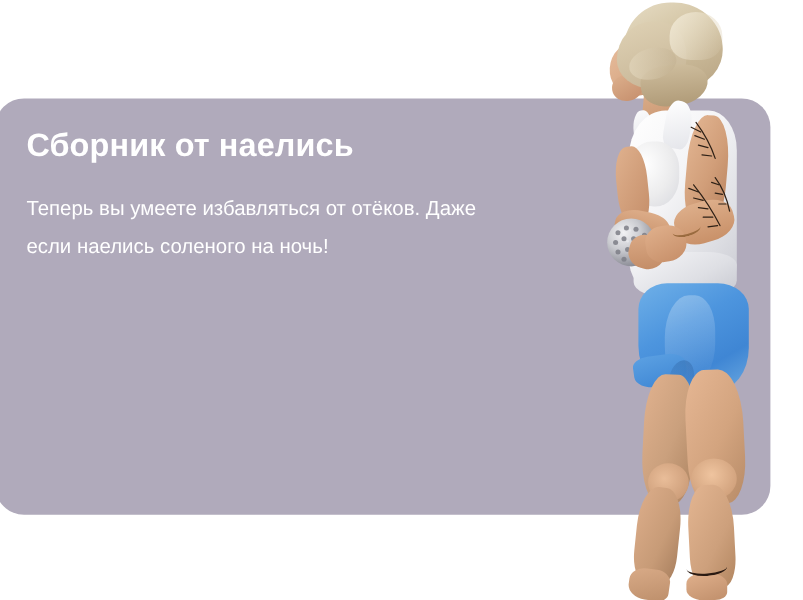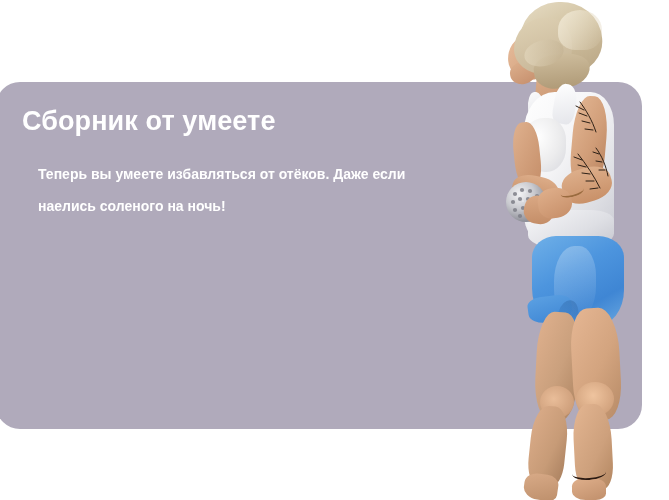--- a/index.html
+++ b/index.html
@@ -44,24 +44,24 @@
     font-size: 27px;
     font-weight: 700;
     letter-spacing: 0.1px;
     line-height: 34px;
     margin: 0;
     white-space: nowrap;
   }
 
   .promo-para {
     color: #ffffff;
-    font-size: 14px;
-    font-weight: 700;
+    font-size: 17px;
+    font-weight: 400;
     line-height: 32px;
-    margin: 16px;
+    margin: 0;
     width: 375px;
   }
 
   .promo-para.first { margin-top: 20px; }
   .promo-para.second { margin-top: 26px; }
 
   
   .photo {
     position: absolute;
     left: 462px;
@@ -317,21 +317,21 @@
     transform: rotate(-14deg);
   }
 </style>
 </head>
 <body>
 
 <div class="screenshot">
 
   <div class="promo-card">
     <div class="promo-inner">
-      <h1 class="promo-title">Сборник от умеете</h1>
+      <h1 class="promo-title">Сборник от наелись</h1>
       <p class="promo-para first">Теперь вы умеете избавляться от отёков. Даже если наелись соленого на ночь!</p>
     </div>
   </div>
 
   <div class="photo">
     <div class="hair-back"></div>
     <div class="face"></div>
     <div class="chin"></div>
     <div class="neck"></div>
     <div class="hair-front"></div>

